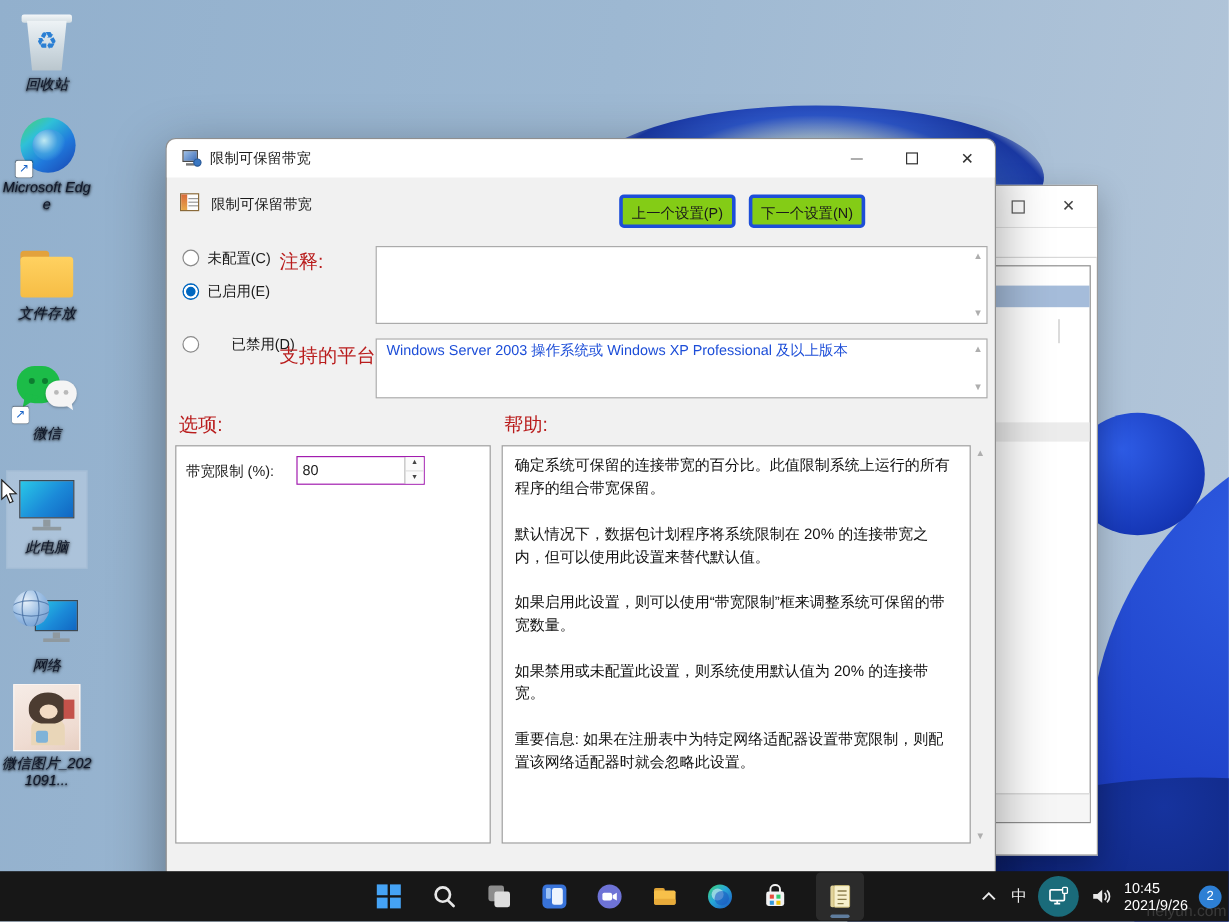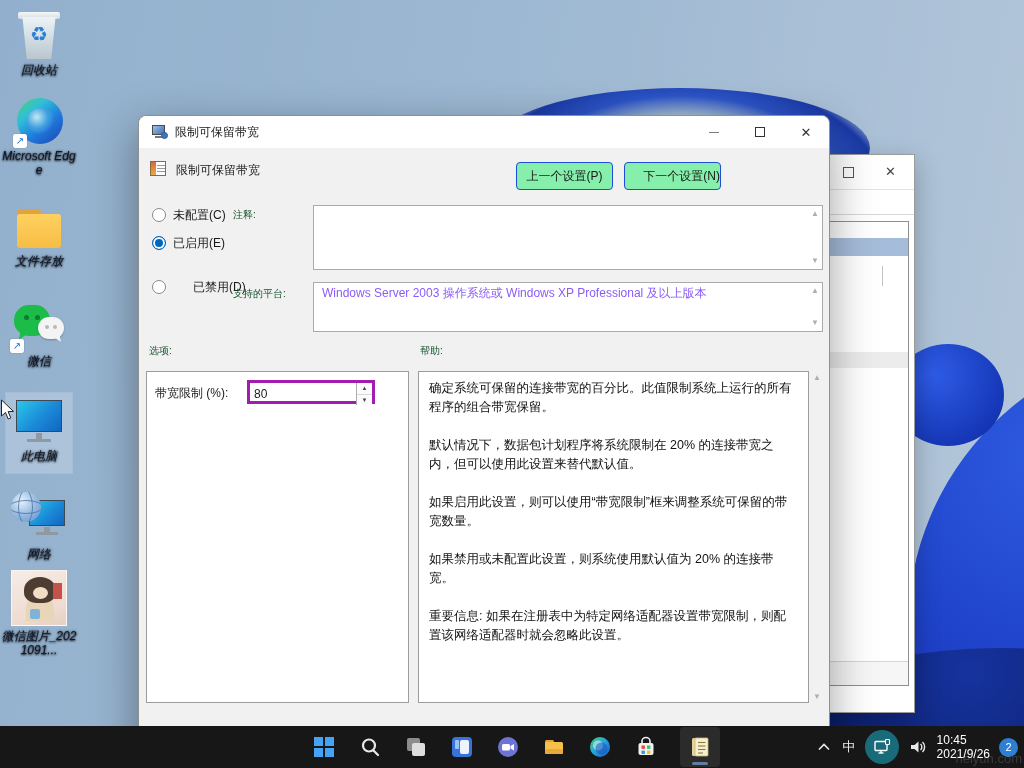--- a/index.html
+++ b/index.html
@@ -101,37 +101,37 @@
   .glyph-min { width:10px; height:1px; background:#7a7a7a; }
   .glyph-max { width:10px; height:10px; border:1px solid #333; }
   .glyph-x { font-size:13px; line-height:13px; color:#333; }
 
   .policy-row { position:absolute; left:11px; top:44px; height:20px; }
   .policy-icon { position:absolute; left:0; top:1px; width:16px; height:15px; background:#fdfdfd; border:1px solid #8a6a3a; }
   .policy-icon:before { content:""; position:absolute; left:0; top:0; width:5px; height:13px; background:linear-gradient(180deg,#d86a3a,#e8a84a); }
   .policy-icon:after { content:""; position:absolute; left:6px; top:3px; width:8px; height:1px; background:#999; box-shadow:0 3px 0 #999, 0 6px 0 #999; }
   .policy-name { position:absolute; left:26px; top:2px; font-size:12px; color:#1a1a1a; white-space:nowrap; }
 
-  .nav-btn { position:absolute; top:46px; height:28px; width:97px; background:#86efac; border:1px solid #1d4ed8;
+  .nav-btn { position:absolute; top:46px; height:28px; width:97px; background:#84cc16; border:3px solid #1d4ed8;
     border-radius:4px; font-size:12px; color:#1a1a1a; text-align:center; line-height:26px; }
-  .btn-prev { left:377px; } .btn-next { left:485px;text-align:right; }
+  .btn-prev { left:377px; } .btn-next { left:485px; }
 
   .radio-row { position:absolute; left:13px; height:16px; display:flex; align-items:center; }
   .radio-dot { width:14px; height:14px; border:1px solid #8a8a8a; border-radius:50%; background:#fff; margin-right:7px; flex:none; }
   .radio-dot.on { border:1px solid #0067c0; background:#0067c0; box-shadow:inset 0 0 0 2px #fff; }
   .radio-lbl { font-size:12px; color:#1a1a1a; white-space:nowrap; }
 
-  .fld-lbl { position:absolute; font-size:10px; color:#14532d; }
+  .fld-lbl { position:absolute; font-size:16px; color:#b91c1c; }
   .txt-box { position:absolute; left:174px; width:510px; background:#fff; border:1px solid #ababab; }
   .scroll-arrow { position:absolute; right:3px; font-size:8px; color:#aeaeae; line-height:8px; }
-  .txt-val { padding:6px 16px 0 8px; font-size:12px; color:#8b5cf6; }
+  .txt-val { padding:6px 16px 0 8px; font-size:12px; color:#1d4ed8; }
 
   .opts-box { position:absolute; left:7px; top:255px; width:263px; height:332px; background:#fff; border:1px solid #9d9d9d; }
   .bw-lbl { position:absolute; left:8px; top:13px; font-size:12px; color:#1a1a1a; }
-  .spin-wrap { position:absolute; left:100px; top:8px; width:128px; height:24px; border:3px solid #a21caf; background:#fff; }
+  .spin-wrap { position:absolute; left:100px; top:8px; width:107px; height:24px; border:1px solid #a21caf; background:#fff; }
   .spin-input { position:absolute; left:0; top:0; width:104px; height:22px; border:0; outline:0; font-size:12px; padding:0 4px; font-family:inherit; color:#1a1a1a; background:transparent; }
   .spin-btns { position:absolute; right:0; top:0; width:16px; height:22px; border-left:1px solid #adadad; display:flex; flex-direction:column; }
   .spin-btns span { flex:1; display:flex; align-items:center; justify-content:center; font-size:6px; color:#444; background:#fbfbfb; }
   .spin-btns span:first-child { border-bottom:1px solid #dadada; }
 
   .help-box { position:absolute; left:279px; top:255px; width:391px; height:332px; background:#fff; border:1px solid #9d9d9d; overflow:hidden; }
   .help-box p { margin:0 0 19px 0; padding:0 10px; font-size:12.5px; line-height:19px; color:#111; }
   .help-box p:first-child { padding-top:7px; }
   .help-scroll { position:absolute; left:672px; top:255px; width:14px; height:332px; }
   .help-scroll .up { position:absolute; top:2px; left:2px; font-size:8px; color:#aeaeae; }

